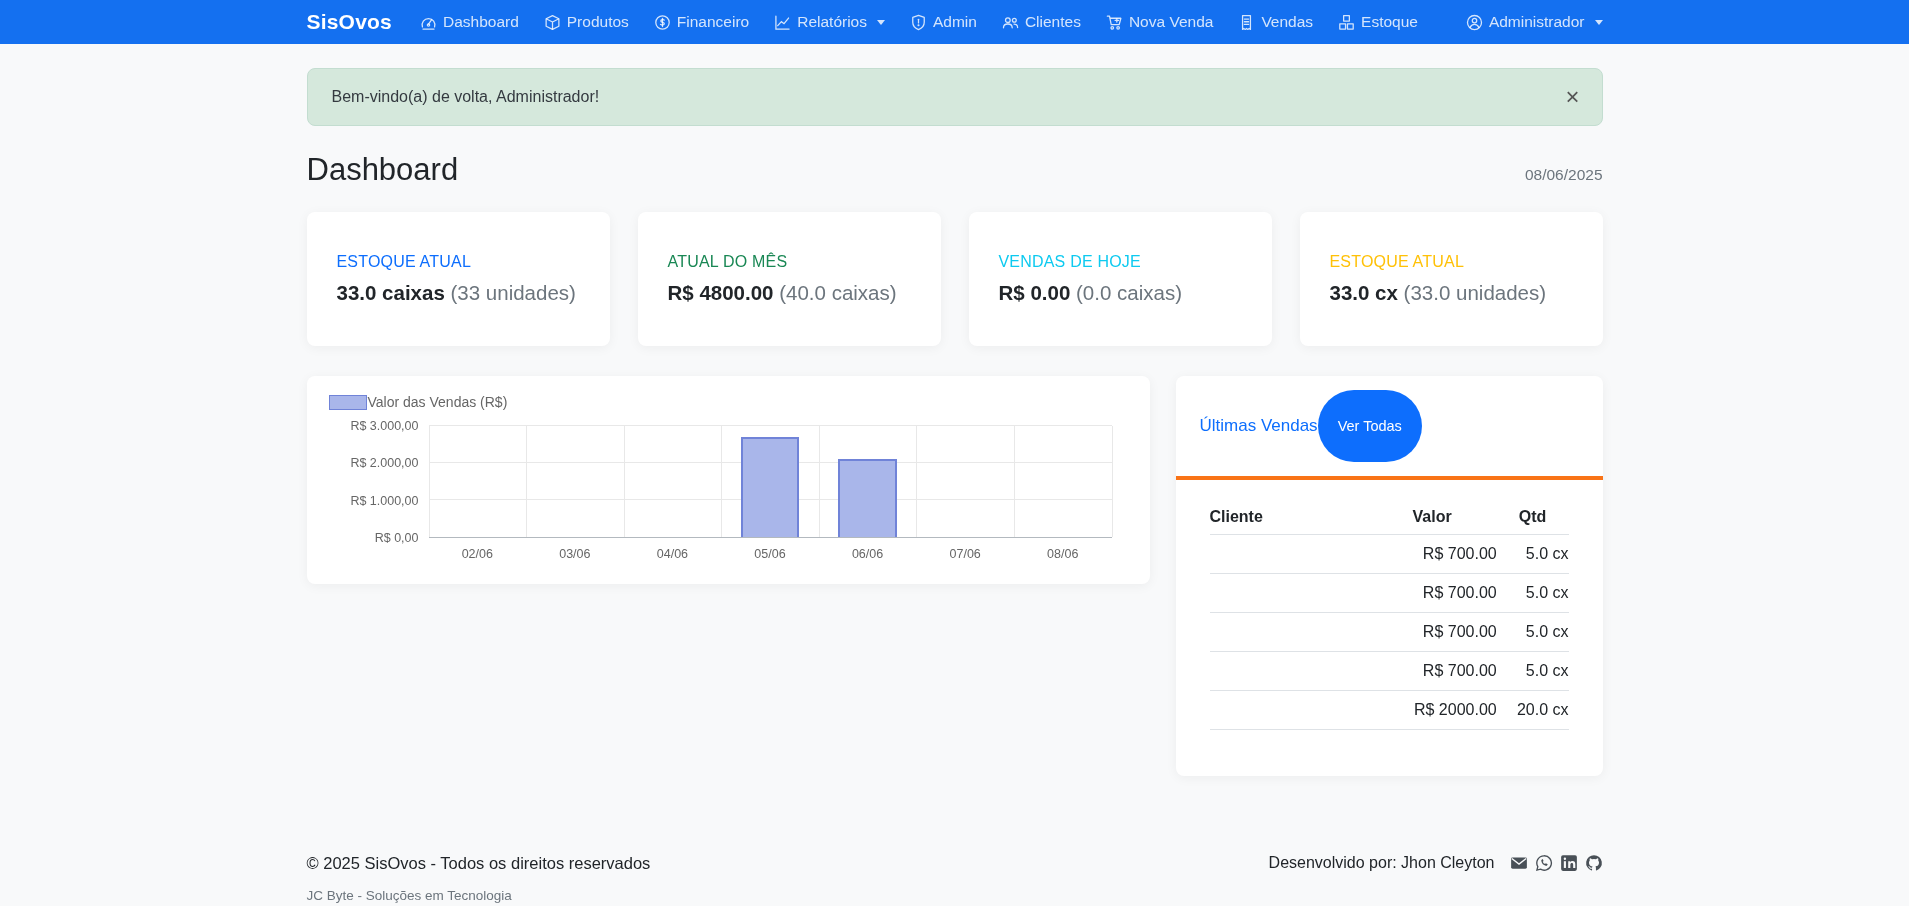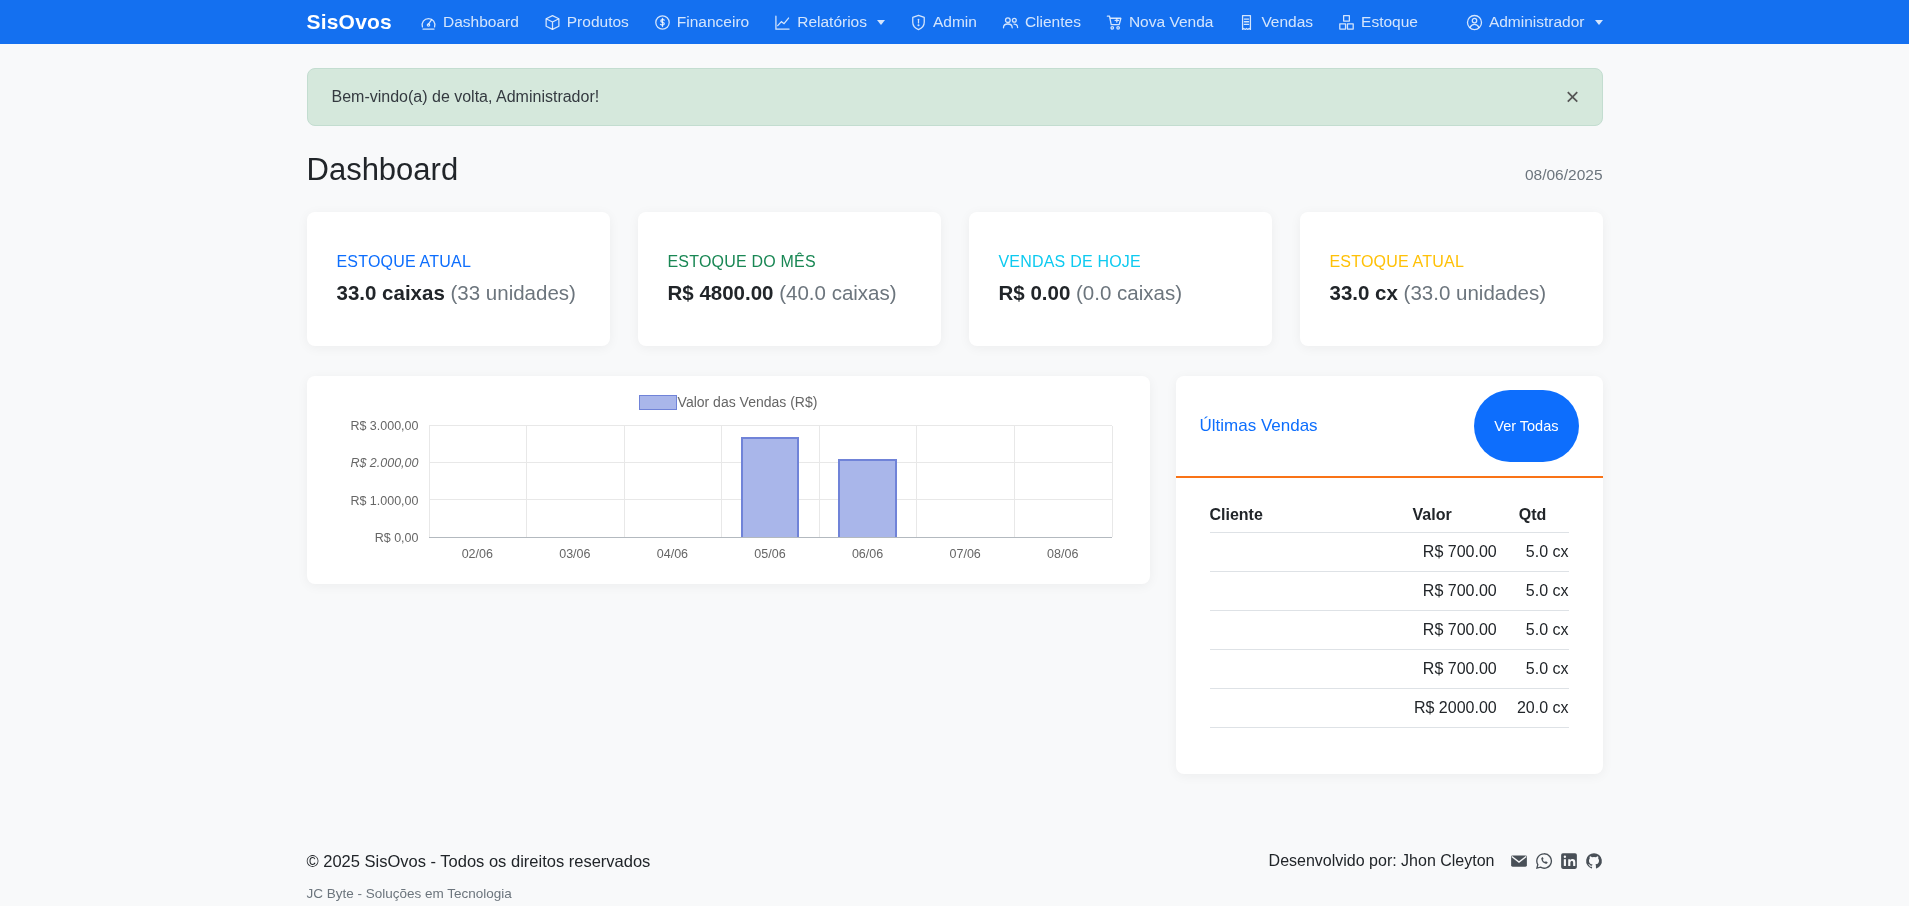--- a/index.html
+++ b/index.html
@@ -48,37 +48,37 @@
   .stat-value{font-weight:700;color:#212529}
   .stat-detail{color:#6c757d;font-weight:400}
 
   
   .charts-row{display:flex;gap:26px;margin-top:30px;align-items:flex-start}
   .card{background:#fff;border-radius:8px;box-shadow:0 2px 12px rgba(0,0,0,.05)}
   .chart-card{width:843px}
   .chart-header{background:#f8f9fa;border-bottom:1px solid #e9ecef;border-radius:8px 8px 0 0;padding:14px 22px}
   .chart-title{color:var(--primary);font-size:16.5px;font-weight:500}
   .chart-body{padding:14px 22px 16px}
-  .legend{display:flex;justify-content:center;align-items:center;gap:1px;margin:4px 0 16px}
+  .legend{display:flex;align-items:center;gap:1px;margin:4px 0 16px}
   .legend-swatch{width:38px;height:15px;background:var(--bar-fill);border:1.5px solid var(--bar-border)}
   .legend-label{font-size:14px;color:#666}
   .chart-area{display:flex;padding-right:16px}
   .ygutter{width:100px;height:112px;position:relative;flex:0 0 auto}
   .ylabel{position:absolute;right:10px;font-size:12.5px;color:#666;transform:translateY(50%);white-space:nowrap}
   .plot-col{flex:1}
   .plot{height:112px;position:relative;border-bottom:1px solid #b3b9bf}
   .vgrid{position:absolute;top:0;bottom:0;width:1px;background:#e8e8e8}
   .hgrid{position:absolute;left:0;right:0;height:1px;background:#e8e8e8}
   .bar{position:absolute;bottom:0;background:var(--bar-fill);border:2px solid var(--bar-border);border-bottom:none}
   .xlabels{position:relative;height:30px}
   .xlabel{position:absolute;top:9px;transform:translateX(-50%);font-size:12.5px;color:#666;white-space:nowrap}
 
   
   .sales-card{flex:1}
-  .sales-header{display:flex;justify-content:space-between;align-items:center;padding:14px 24px;border-bottom:2px solid #f97316}
+  .sales-header{display:flex;align-items:center;padding:14px 24px;border-bottom:4px solid #f97316}
   .sales-title{color:var(--primary);font-size:17px;font-weight:500}
   .btn-ver{background:var(--primary);color:#fff;border:none;border-radius:50px;padding:28px 20px;font-size:14.5px;cursor:pointer;font-family:inherit}
   .sales-body{padding:22px 34px 46px}
   .sales-table{width:100%;border-collapse:collapse;font-size:16px}
   .sales-table th{font-weight:700;color:#212529;padding:6px 0 8px;border-bottom:1px solid #dee2e6;text-align:center}
   .sales-table th.c-cliente{text-align:left}
   .sales-table td{padding:10px 0;border-bottom:1px solid #dee2e6;text-align:right;color:#212529}
   .sales-table td.c-cliente{text-align:left}
   .col-cliente{width:44%}.col-valor{width:36%}.col-qtd{width:20%}
 
@@ -218,21 +218,21 @@
     <h1 class="page-title">Dashboard</h1>
     <div class="page-date">08/06/2025</div>
   </div>
 
   <div class="stats-row">
     <div class="stat-card">
       <div class="stat-title" style="color: rgb(13, 110, 253);">ESTOQUE ATUAL</div>
       <div class="stat-line"><span class="stat-value">33.0 caixas</span> <span class="stat-detail">(33 unidades)</span></div>
     </div>
     <div class="stat-card">
-      <div class="stat-title" style="color: rgb(25, 135, 84);">ESTOQUE DO MÊS</div>
+      <div class="stat-title" style="color: rgb(25, 135, 84);">ATUAL DO MÊS</div>
       <div class="stat-line"><span class="stat-value">R$ 4800.00</span> <span class="stat-detail">(40.0 caixas)</span></div>
     </div>
     <div class="stat-card">
       <div class="stat-title" style="color: rgb(13, 202, 240);">VENDAS DE HOJE</div>
       <div class="stat-line"><span class="stat-value">R$ 0.00</span> <span class="stat-detail">(0.0 caixas)</span></div>
     </div>
     <div class="stat-card">
       <div class="stat-title" style="color: rgb(255, 193, 7);">ESTOQUE ATUAL</div>
       <div class="stat-line"><span class="stat-value">33.0 cx</span> <span class="stat-detail">(33.0 unidades)</span></div>
     </div>
@@ -243,21 +243,21 @@
     <div class="card chart-card">
       <div class="chart-body">
         <div class="legend">
           <span class="legend-swatch"></span>
           <span class="legend-label">Valor das Vendas (R$)</span>
         </div>
         <div class="chart-area">
           <div class="ygutter">
               <span class="ylabel" style="bottom: 0%;">R$ 0,00</span>
               <span class="ylabel" style="bottom: 33.3333%;">R$ 1.000,00</span>
-              <span class="ylabel" style="bottom: 66.6667%; font-style: italic;">R$ 2.000,00</span>
+              <span class="ylabel" style="bottom: 66.6667%;">R$ 2.000,00</span>
               <span class="ylabel" style="bottom: 100%;">R$ 3.000,00</span>
             </div>
           <div class="plot-col">
             <div class="plot">
                 <div class="vgrid" style="left: 0%;"></div>
                 <div class="vgrid" style="left: 14.2857%;"></div>
                 <div class="vgrid" style="left: 28.5714%;"></div>
                 <div class="vgrid" style="left: 42.8571%;"></div>
                 <div class="vgrid" style="left: 57.1429%;"></div>
                 <div class="vgrid" style="left: 71.4286%;"></div>

